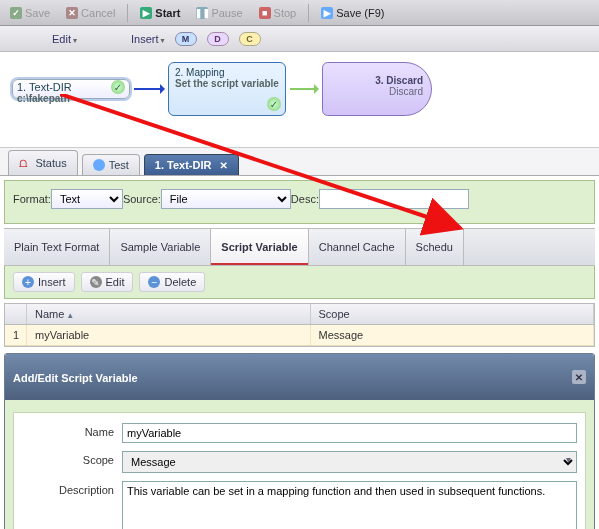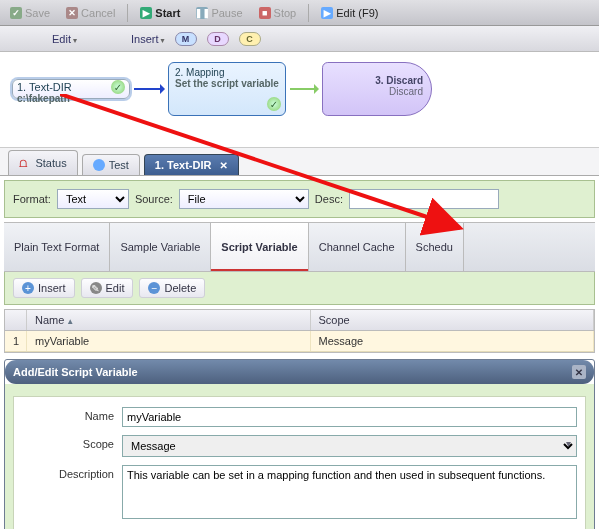--- a/index.html
+++ b/index.html
@@ -40,48 +40,48 @@
 .discard .s { color: #667; }
 
 .tabs1 { display: flex; align-items: flex-end; height: 28px; padding-left: 8px; border-bottom: 1px solid #aaa; background: #f4f4f6; gap: 4px; }
 .tab1 { display: flex; align-items: center; gap: 4px; padding: 4px 10px; border: 1px solid #aaa; border-bottom: none; border-radius: 4px 4px 0 0; background: linear-gradient(#f4f4f8,#dedee6); font-size: 11px; color: #345; }
 .tab1.active { background: linear-gradient(#5a7cb0,#3e5e90); color: #fff; font-weight: bold; border-color: #345; }
 .tab1 .x { font-size: 10px; margin-left: 4px; }
 .pulse { color: #c33; font-size: 13px; margin-right: 4px; }
 .circ { width: 12px; height: 12px; border-radius: 50%; background: #6af; display: inline-block; }
 
 .panel-green { background: #dff0d0; border: 1px solid #a8c090; margin: 4px; padding: 8px; }
-.form-row { display: flex; align-items: center; gap: 6px; margin-bottom: 0; }
+.form-row { display: flex; align-items: center; margin-bottom: 6px; }
 .lbl { font-size: 11px; color: #333; }
 .sel { height: 20px; border: 1px solid #9ab; background: linear-gradient(#fff,#eef); font-size: 11px; padding: 1px 4px; }
 .inp { height: 20px; border: 1px solid #9ab; background: #fff; font-size: 11px; padding: 1px 4px; }
 
 .tabs2 { display: flex; border-top: 1px solid #bbb; border-bottom: 1px solid #bbb; background: linear-gradient(#eceef2,#dadde4); }
-.tab2 { padding: 18px 10px; border-right: 1px solid #bbb; font-size: 11px; color: #334; background: linear-gradient(#f0f2f6,#dcdfe6); cursor: default; white-space: nowrap; }
+.tab2 { padding: 12px 10px; border-right: 1px solid #bbb; font-size: 11px; color: #334; background: linear-gradient(#f0f2f6,#dcdfe6); cursor: default; white-space: nowrap; }
 .tab2.active { background: linear-gradient(#fff,#f0f0f4); font-weight: bold; box-shadow: inset 0 -2px 0 #c33; }
 
 .toolbar3 { display: flex; align-items: center; gap: 6px; padding: 6px 8px; background: #dff0d0; border: 1px solid #a8c090; border-top: none; margin: 0 4px; }
 .btn3 { display: flex; align-items: center; gap: 4px; padding: 3px 8px; border: 1px solid #cfcfd8; border-radius: 3px; background: linear-gradient(#fdfdff,#e8e8f0); font-size: 11px; color: #334; }
 .icon-circ { width: 12px; height: 12px; border-radius: 50%; display: inline-flex; align-items: center; justify-content: center; font-size: 10px; color: #fff; }
 .ic-ins { background: #5b93d6; }
 .ic-edit { background: #888; }
 .ic-del { background: #5b93d6; }
 
 .grid { margin: 4px 4px 0 4px; border: 1px solid #bbb; }
 .grid-head { display: flex; background: linear-gradient(#f4f4f8,#e0e0e8); border-bottom: 1px solid #bbb; }
 .gh { padding: 4px 8px; font-size: 11px; color: #334; border-right: 1px solid #ccc; }
 .gh .sort { font-size: 8px; color: #678; margin-left: 2px; }
 .col-num { width: 22px; text-align: center; }
 .col-name { flex: 1; }
 .col-scope { flex: 1; }
 .grid-row { display: flex; background: #fff7e0; border-bottom: 1px solid #e5dcb8; }
 .gr { padding: 4px 8px; font-size: 11px; border-right: 1px solid #eee4c0; color: #333; }
 
 .dialog { margin: 6px 4px 0 4px; border: 1px solid #6e7c92; border-radius: 3px; overflow: hidden; }
-.dlg-head { background: linear-gradient(#728aab,#4d607e); color: #fff; font-size: 11px; font-weight: bold; padding: 5px 8px; display: flex; justify-content: space-between; align-items: center; border-radius: 11px; }
+.dlg-head { background: linear-gradient(#728aab,#4d607e); color: #fff; font-size: 11px; font-weight: bold; padding: 16px 8px; display: flex; justify-content: space-between; align-items: flex-end; }
 .dlg-close { width: 14px; height: 14px; background: #aab4c6; border-radius: 2px; color: #334; font-size: 10px; display: flex; align-items: center; justify-content: center; }
 .dlg-body { background: #dff0d0; padding: 12px 8px; }
 .dlg-inner { background: #fff; border: 1px solid #c8d4b8; padding: 10px 8px; }
 .drow { display: flex; align-items: flex-start; margin-bottom: 8px; }
 .dlbl { width: 100px; text-align: right; padding-right: 8px; font-size: 11px; color: #333; padding-top: 3px; }
 .dfield { flex: 1; }
 .dfield input, .dfield select, .dfield textarea { width: 100%; border: 1px solid #8aa; font-size: 11px; padding: 3px 4px; font-family: inherit; }
 .dfield textarea { height: 54px; resize: none; }
 .sel-wrap { position: relative; }
 .sel-wrap::after { content: "▾"; position: absolute; right: 6px; top: 3px; font-size: 10px; color: #667; pointer-events: none; }
@@ -109,21 +109,21 @@
       <span class="icon-sq ic-pause">❚❚</span>
       <span>Pause</span>
     </div>
   <div class="tb-btn disabled">
       <span class="icon-sq ic-stop">■</span>
       <span>Stop</span>
     </div>
   <div class="tb-sep"></div>
   <div class="tb-btn active">
       <span class="icon-sq ic-test">▶</span>
-      <span>Edit (F9)</span>
+      <span>Save (F9)</span>
     </div>
 </div>
 
 <div class="toolbar2">
   <span class="linkish"><span>Edit</span><span class="tri">▾</span></span>
   <span class="linkish"><span>Insert</span><span class="tri">▾</span></span>
   <span class="pill pill-m">M</span>
   <span class="pill pill-d">D</span>
   <span class="pill pill-c">C</span>
 </div>

